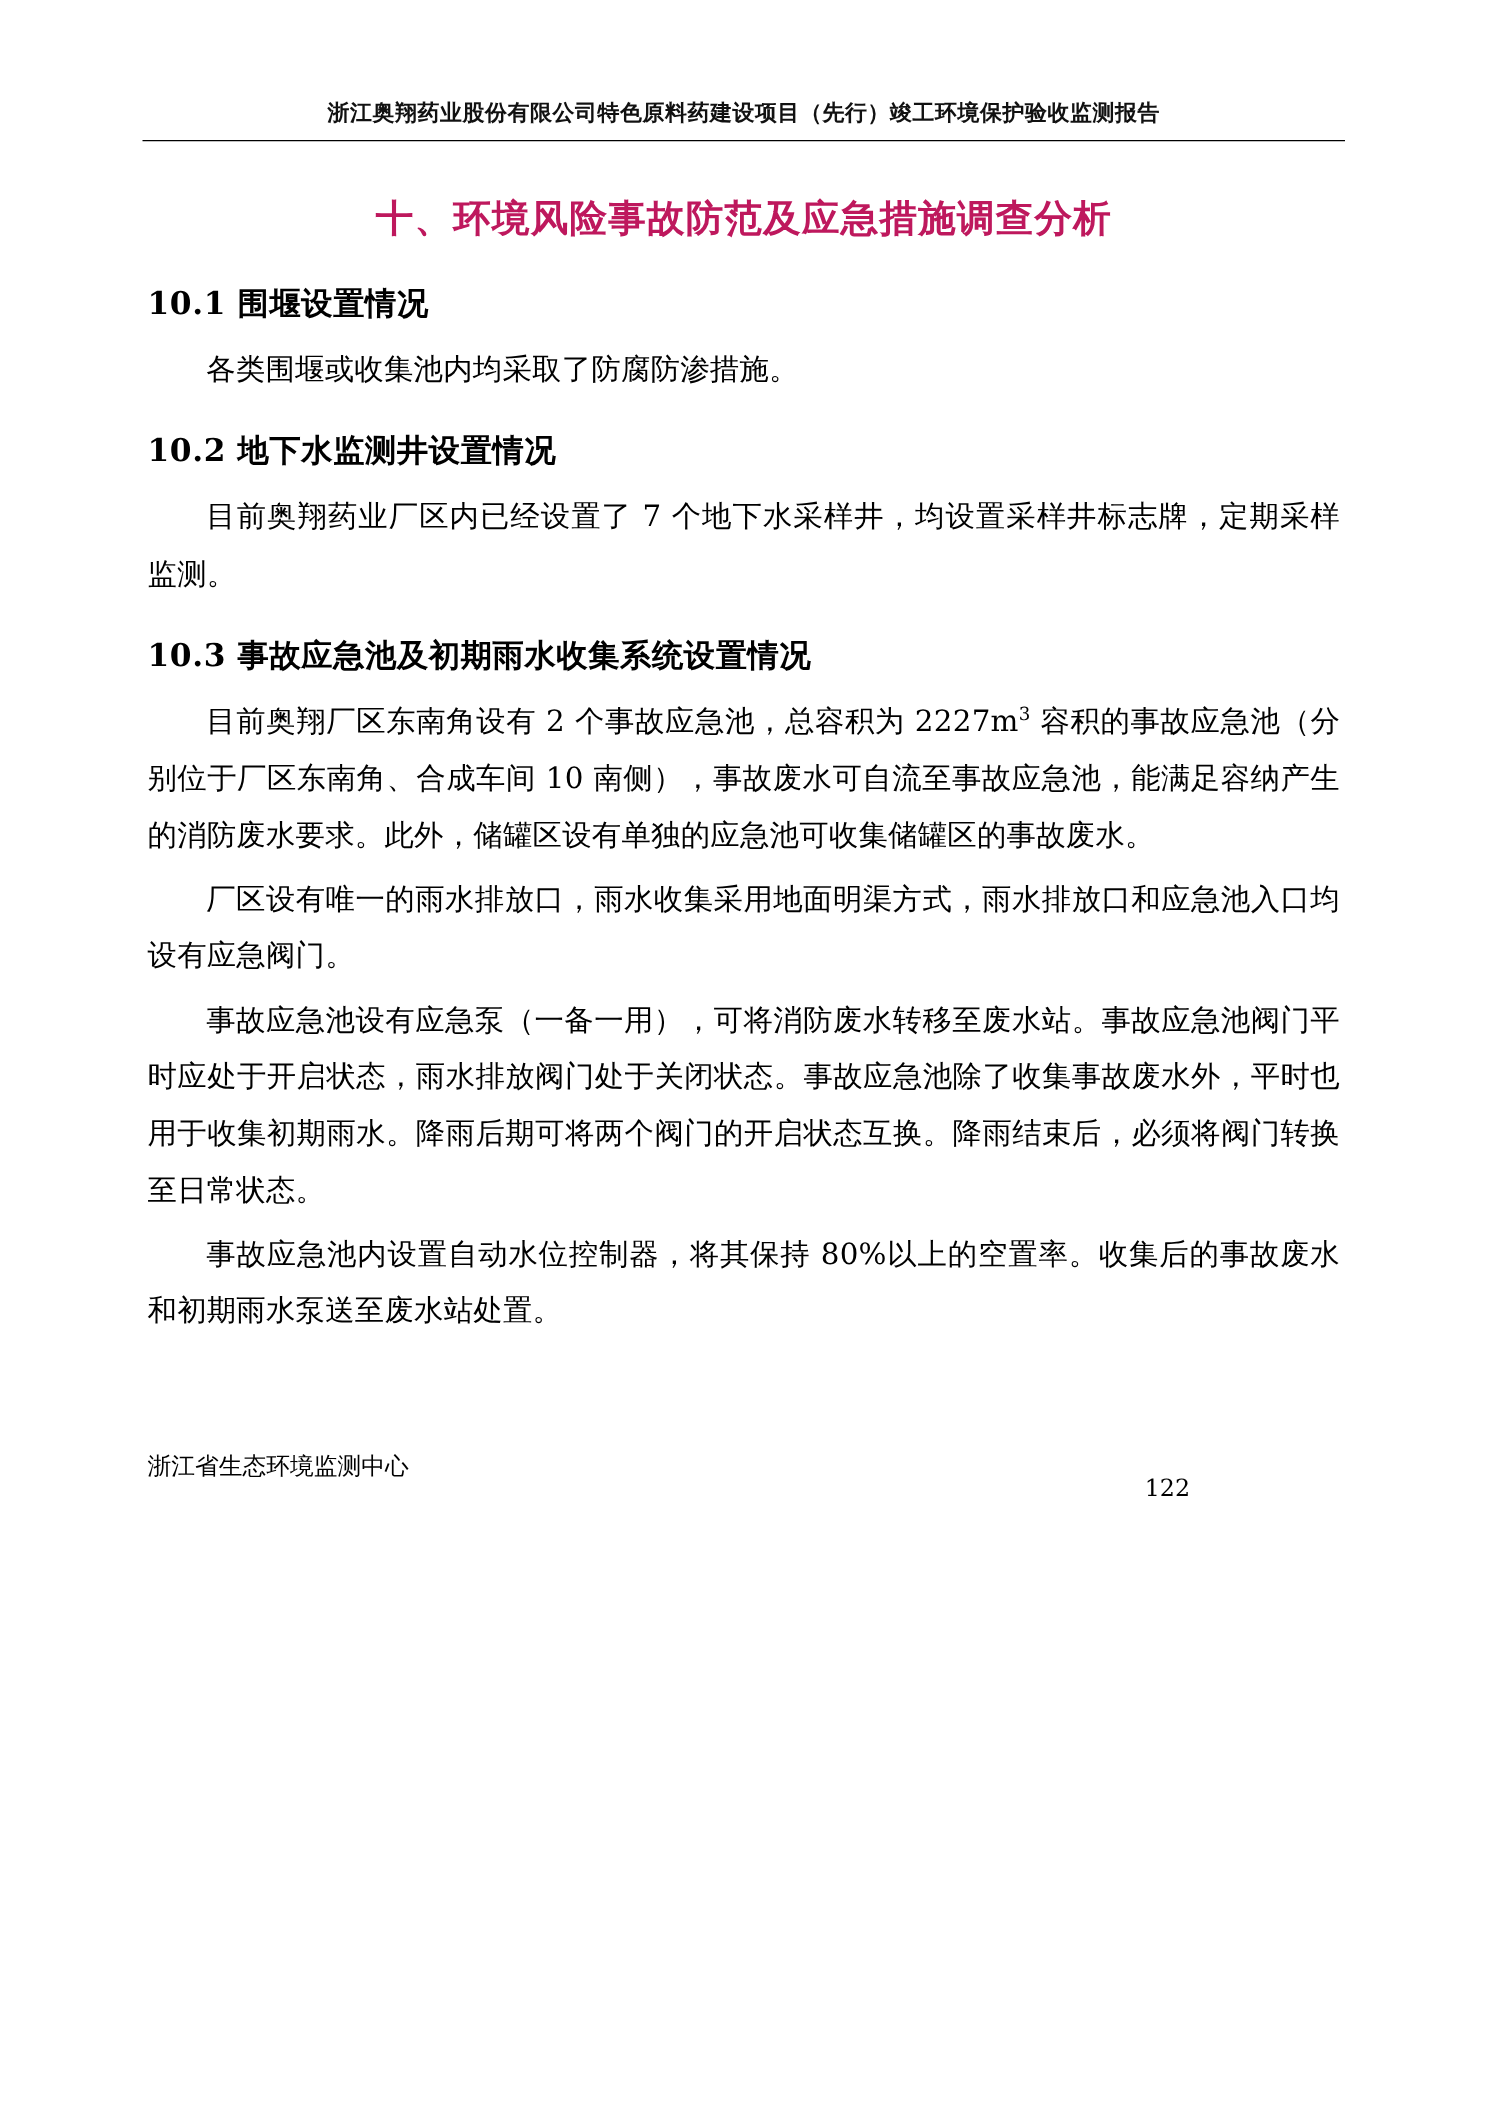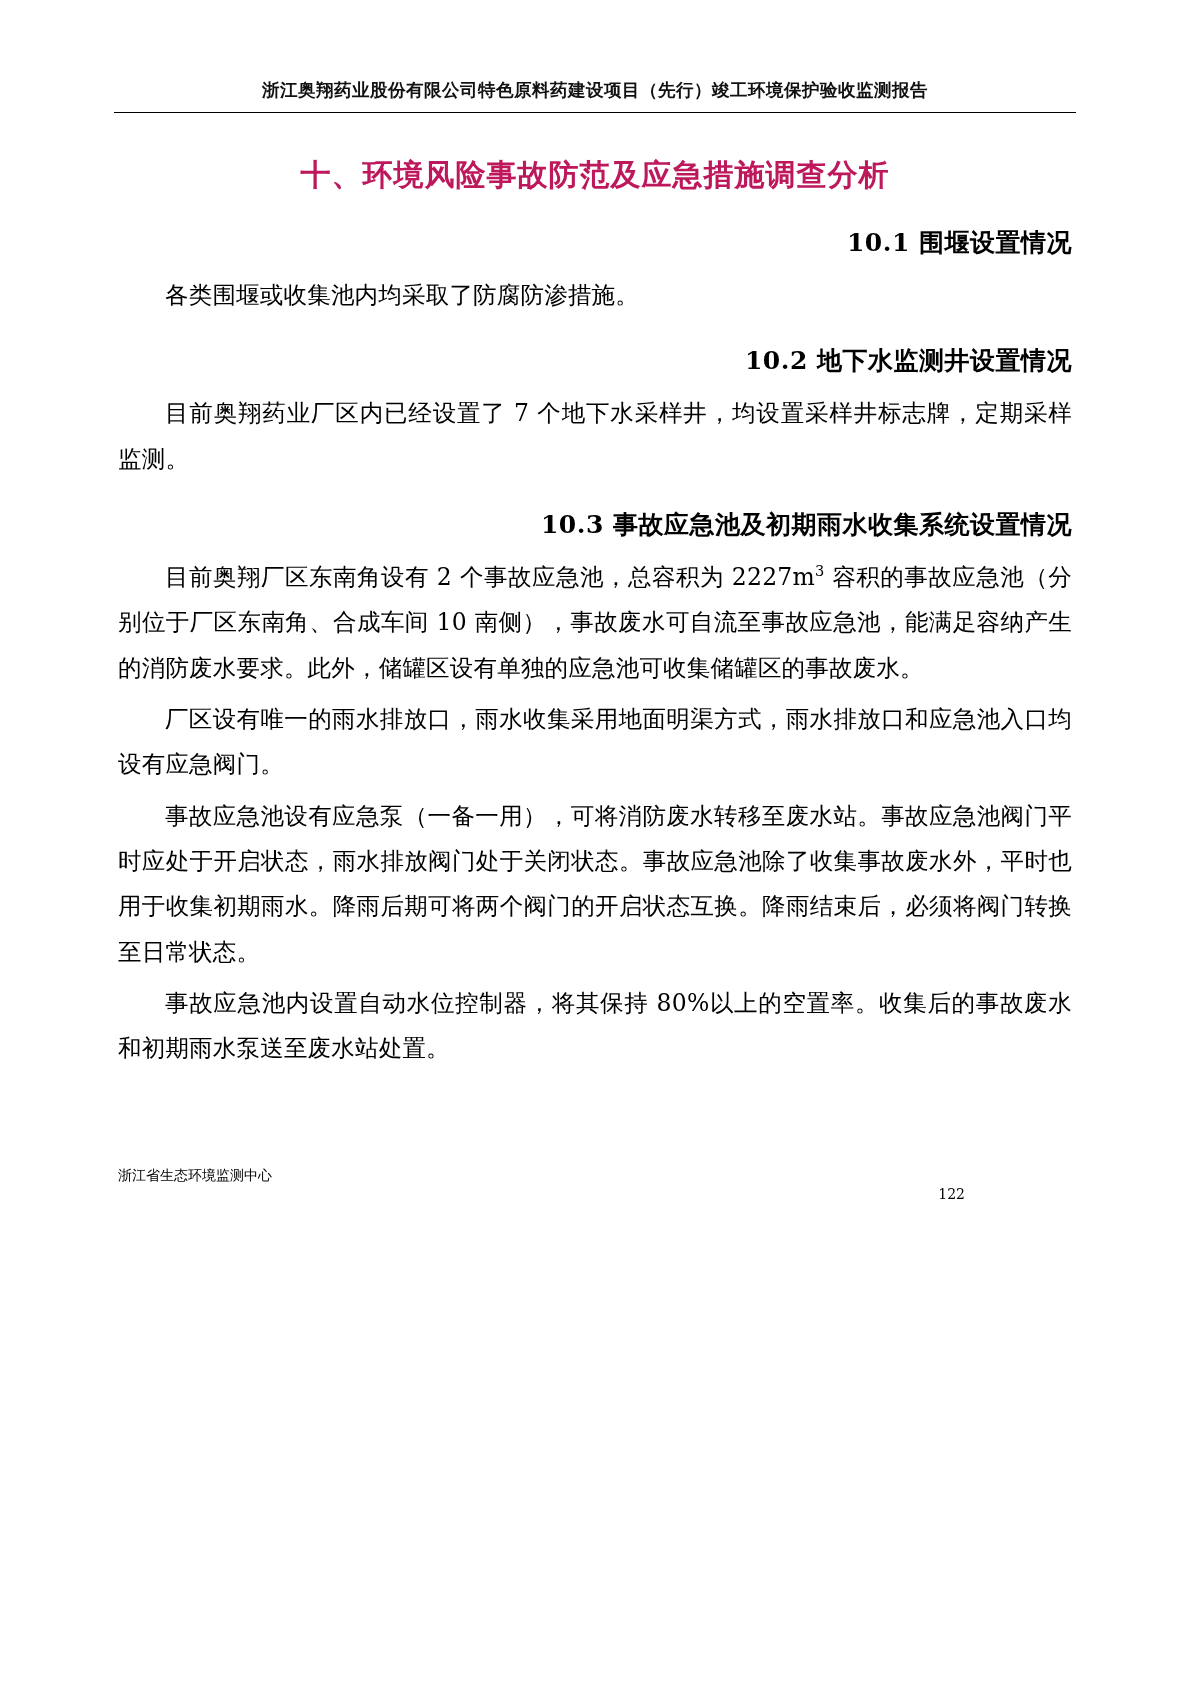--- a/index.html
+++ b/index.html
@@ -41,42 +41,41 @@
     letter-spacing: 1px;
     margin-top: 42px;
     margin-bottom: 30px;
     color: #be185d;
   }
   h2.section {
     font-size: 25px;
     font-weight: bold;
     margin: 26px 0 14px 0;
     letter-spacing: 0.5px;
-    text-align: right;
   }
   p.body {
     font-size: 23.5px;
     line-height: 1.93;
     margin: 0 0 6px 0;
     text-indent: 2em;
     text-align: justify;
     text-justify: inter-ideograph;
     letter-spacing: 0.2px;
   }
   sup {
     font-size: 0.62em;
     vertical-align: super;
     line-height: 0;
   }
   .footer {
     position: absolute;
     left: 118px;
-    right: 105px;
+    right: 118px;
     bottom: 58px;
-    font-size: 14px;
+    font-size: 19px;
     display: flex;
     align-items: center;
   }
   .footer-left {
     flex: 0 0 auto;
   }
   .footer-center {
     flex: 1 1 auto;
     text-align: right;
     padding-right: 120px;

